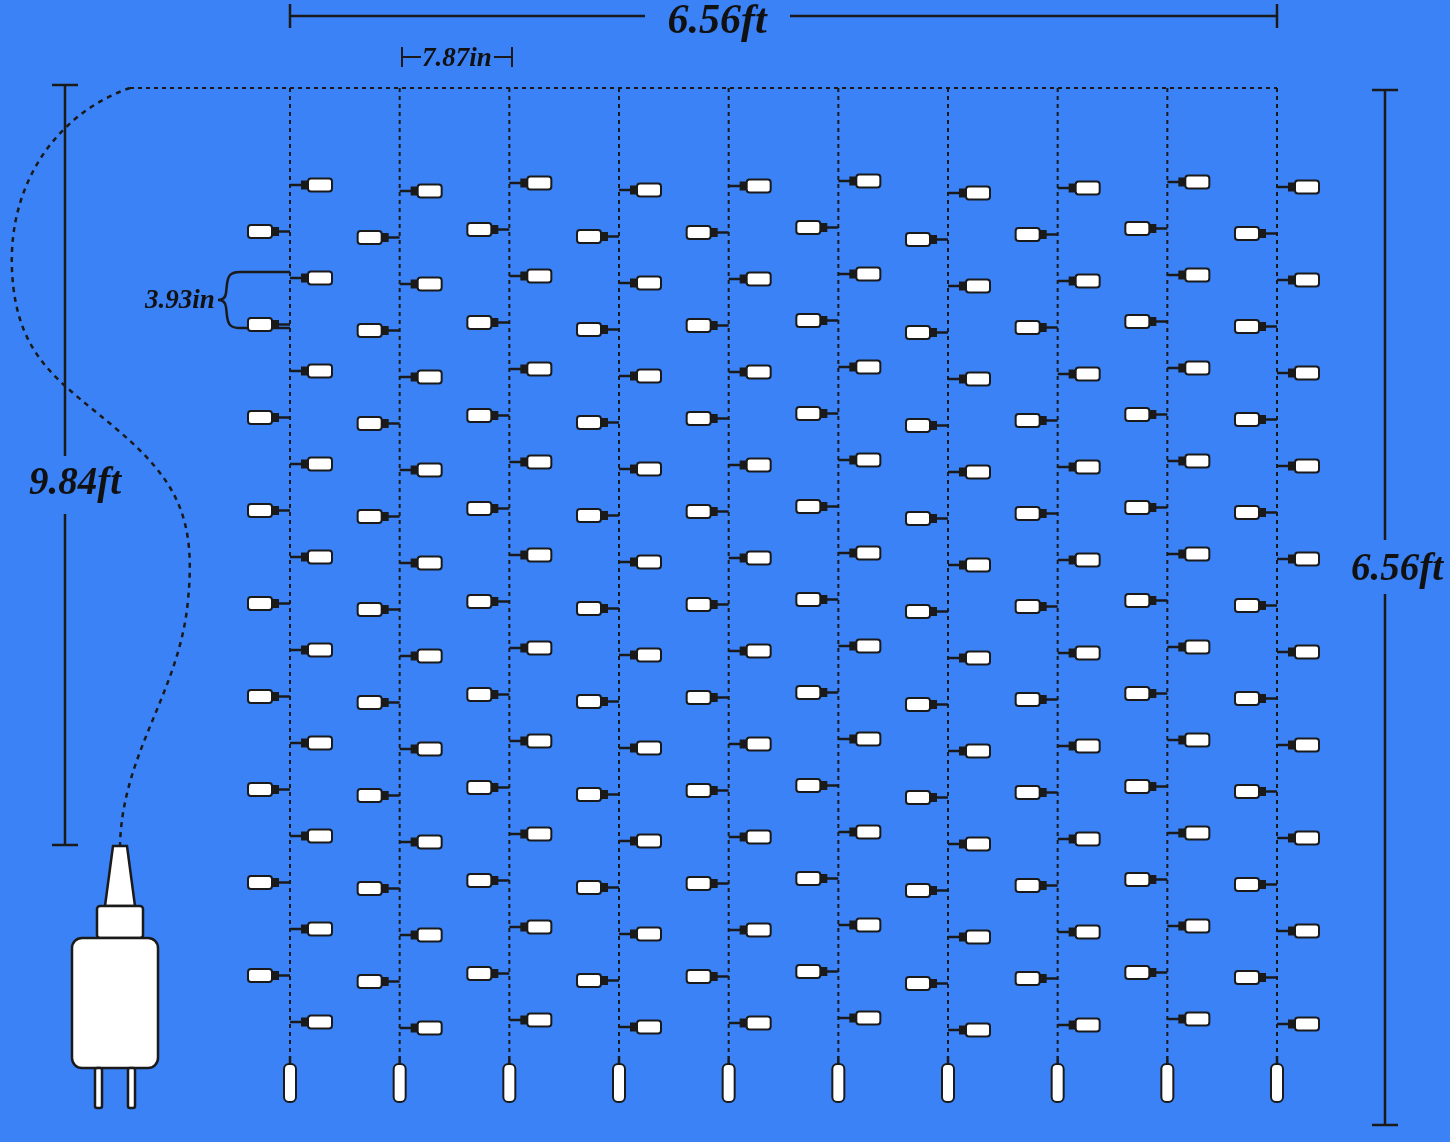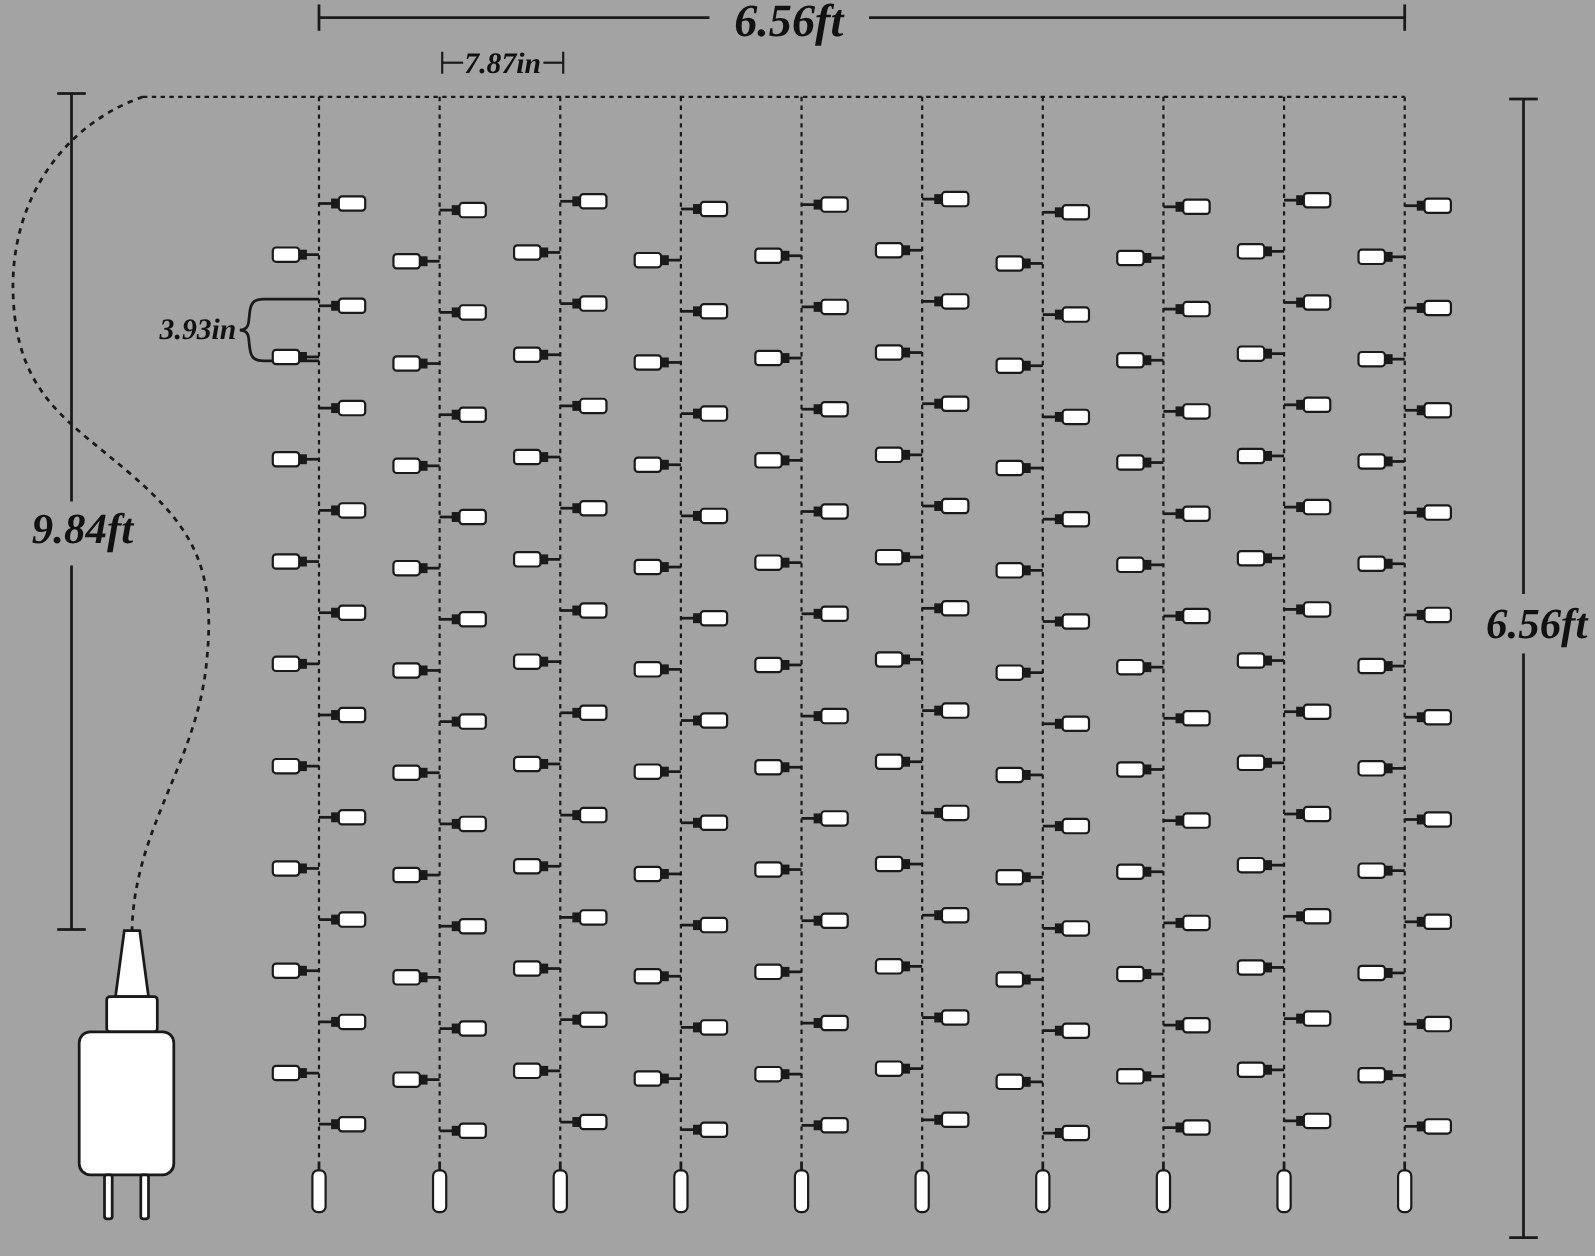--- a/index.html
+++ b/index.html
@@ -4,21 +4,21 @@
 <style>
   html, body {
     margin: 0;
     padding: 0;
     background: #ffffff;
   }
   .stage {
     position: relative;
     width: 1450px;
     height: 1142px;
-    background: #a3a3a3;
+    background: #3b82f6;
     overflow: hidden;
   }
   svg { display: block; }
   .wire {
     stroke: #1a1a1a;
     stroke-width: 2;
     stroke-dasharray: 4 4;
     fill: none;
   }
   .lead {

